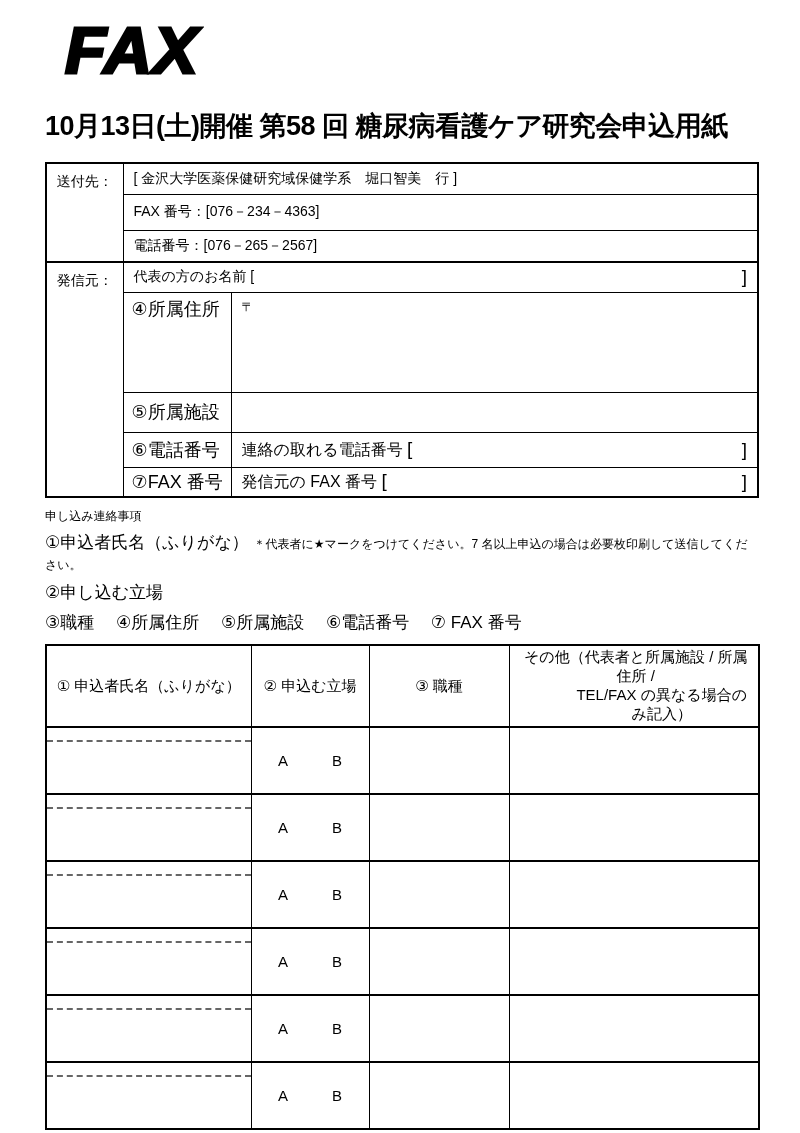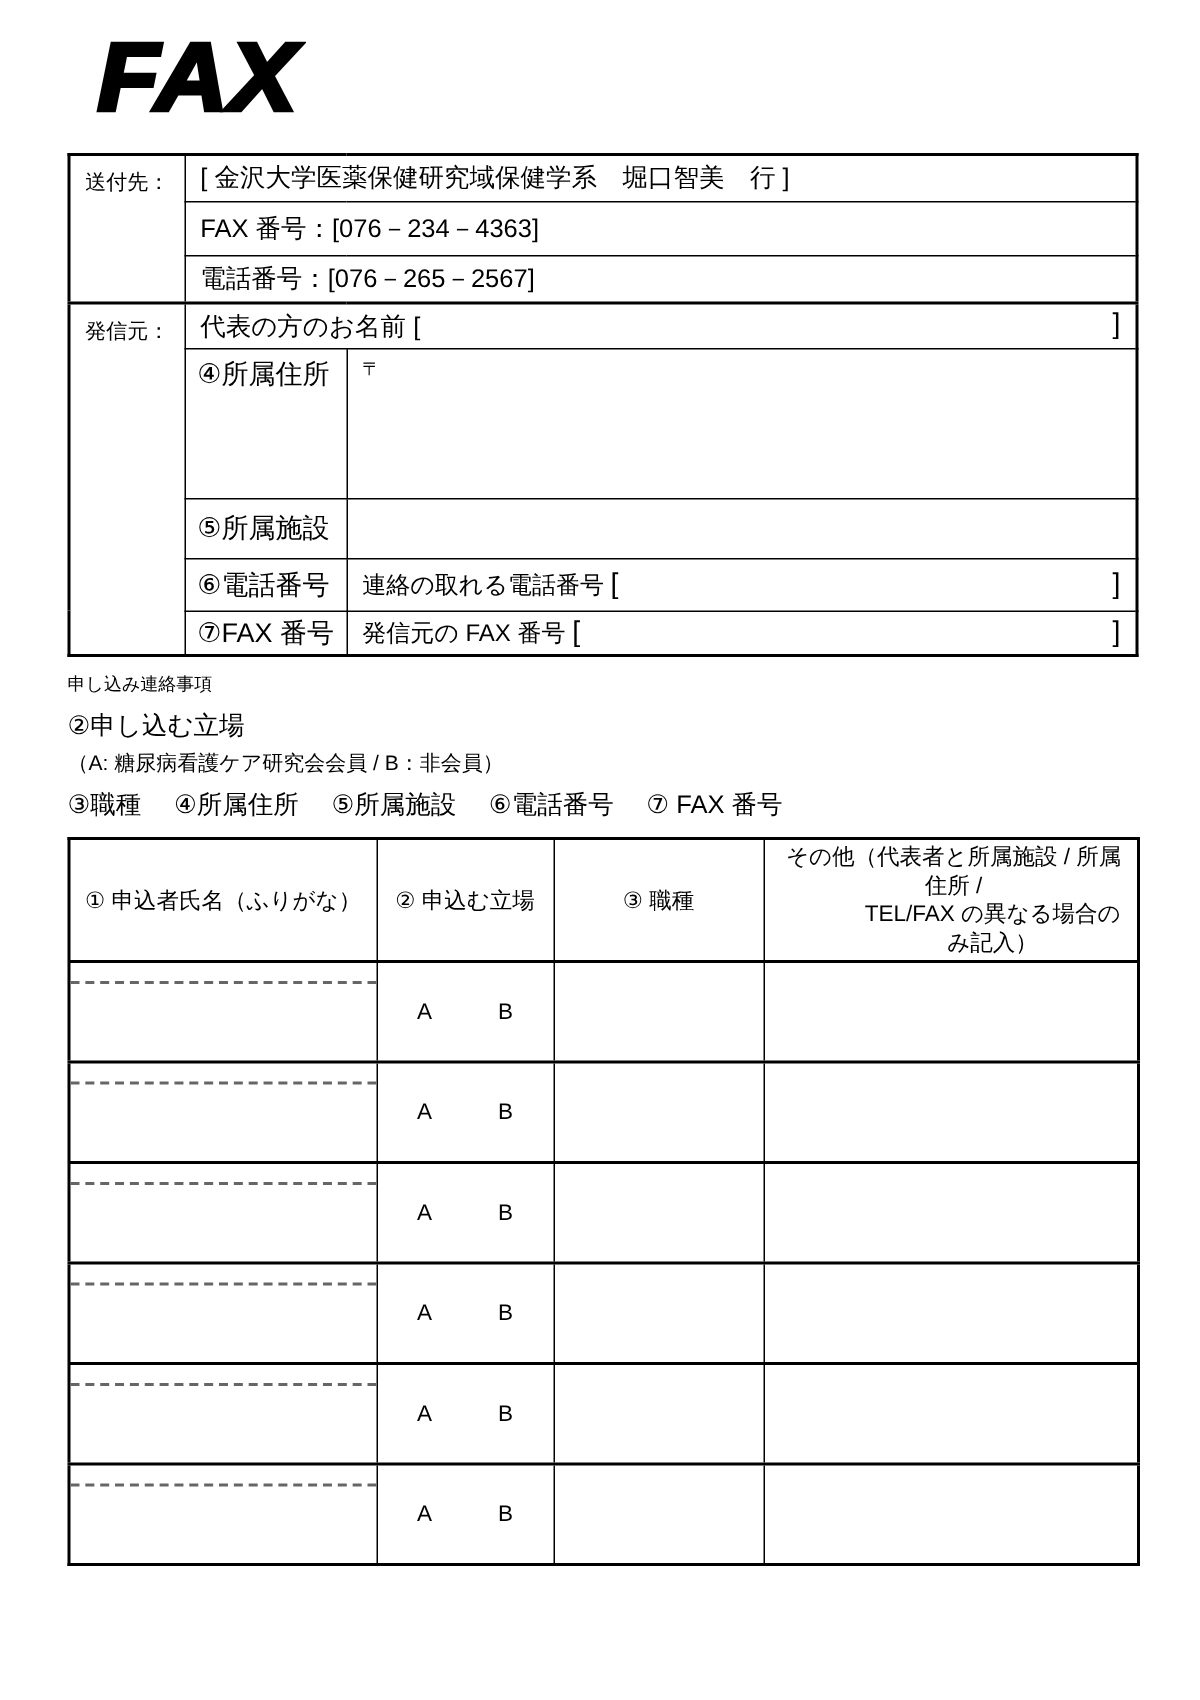--- a/index.html
+++ b/index.html
@@ -40,21 +40,21 @@
   table { border-collapse: collapse; table-layout: fixed; }
   .top-table { width: 712px; margin-top: 18px; border: 2px solid #000; }
   .top-table td { border: 1px solid #000; vertical-align: middle; }
   .top-table .label-cell {
     vertical-align: top;
     text-align: center;
     padding-top: 9px;
     font-size: 14px;
   }
   .top-table .content { padding: 2px 10px; }
-  .lg { font-size: 17px; }
+  .lg { font-size: 14px; }
   .sub-label { font-size: 18px; padding: 2px 4px 2px 8px; }
   .small-note { font-size: 16px; }
   .bracket { font-size: 19px; font-weight: normal; }
   .flex-row { display: flex; justify-content: space-between; align-items: center; }
   .top-table tr.section-start td { border-top: 2px solid #000; }
   .top-table .cell-top { vertical-align: top; padding-top: 4px; }
   .postal-mark { font-size: 12px; }
 
   .r-recipient td { height: 31px; }
   .r-rfax td      { height: 36px; }
@@ -89,20 +89,21 @@
   .ab-cell { text-align: center; vertical-align: middle; }
   .ab-cell .ab { display: inline-flex; gap: 44px; font-size: 15px; }
 </style>
 </head>
 <body>
 
 <div class="page">
 
   <div class="logo">FAX</div>
 
+  <div class="title">10月13日(土)開催 第58 回 糖尿病看護ケア研究会申込用紙</div>
 
   <table class="top-table">
     <colgroup>
         <col style="width:77px">
         <col style="width:108px">
         <col style="width:527px">
       </colgroup>
     <tbody>
         <tr class="r-recipient">
       <td class="label-cell" rowspan="3">送付先：</td>
@@ -149,22 +150,25 @@
           <span><span class="small-note">発信元の FAX 番号</span> <span class="bracket">[</span></span>
           <span class="bracket">]</span>
         </div>
       </td>
     </tr>
   </tbody>
     </table>
 
   <div class="instructions">
     <div class="inst-heading">申し込み連絡事項</div>
+    <div class="inst-line1">
+      <span>①申込者氏名（ふりがな）</span>
+      <span class="note">＊代表者に★マークをつけてください。7 名以上申込の場合は必要枚印刷して送信してください。</span>
+    </div>
     <div class="inst-line2">②申し込む立場</div>
-    <div class="inst-line3">（A: 糖尿病看護ケア研究会会員 / B：非会員）</div>
     <div class="inst-line4">③職種　 ④所属住所　 ⑤所属施設　 ⑥電話番号　 ⑦ FAX 番号</div>
   </div>
 
   <table class="app-table">
     <colgroup>
         <col style="width:205px">
         <col style="width:118px">
         <col style="width:140px">
         <col style="width:250px">
       </colgroup>

